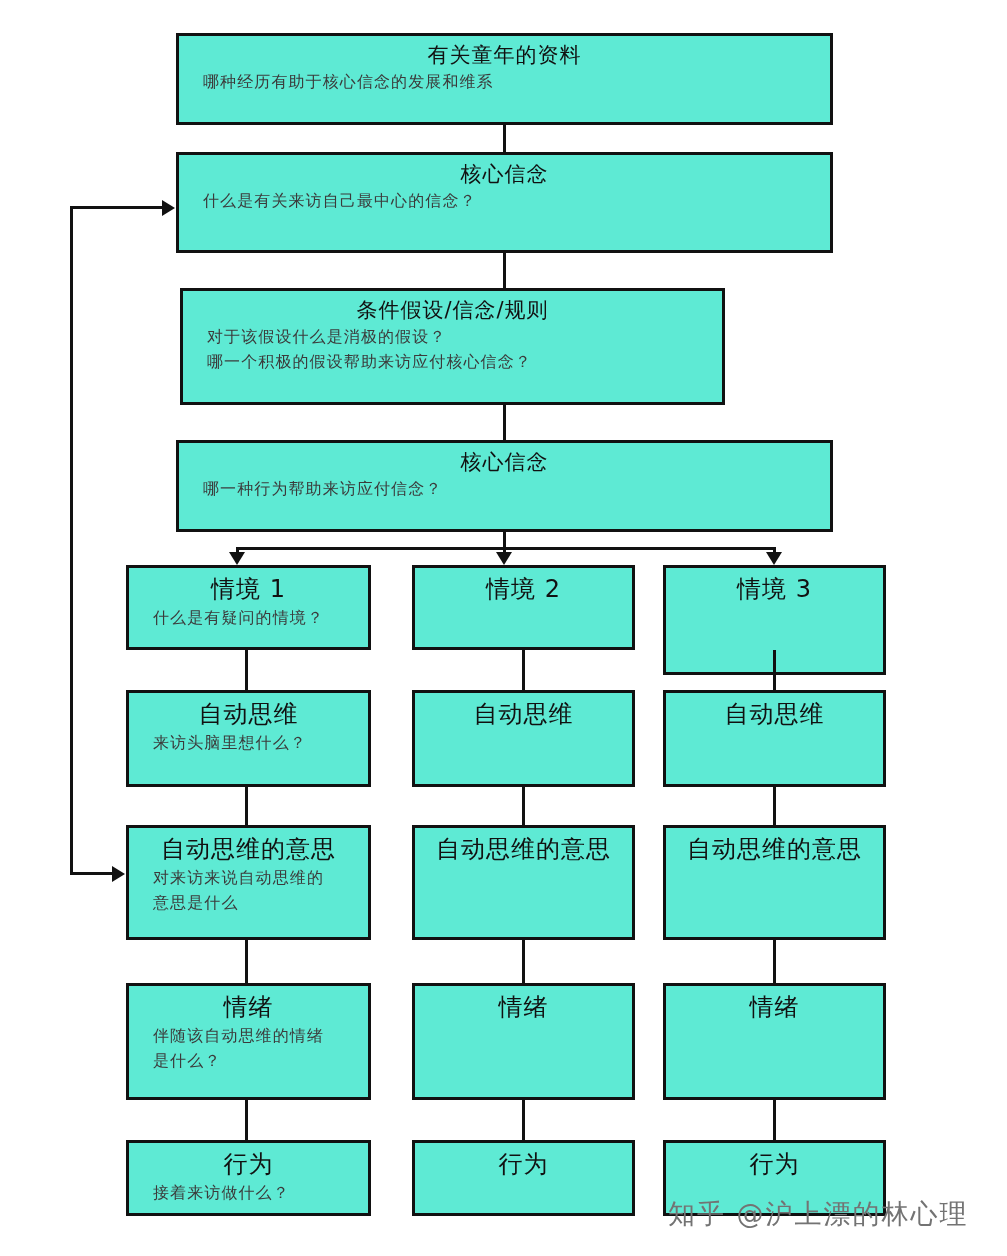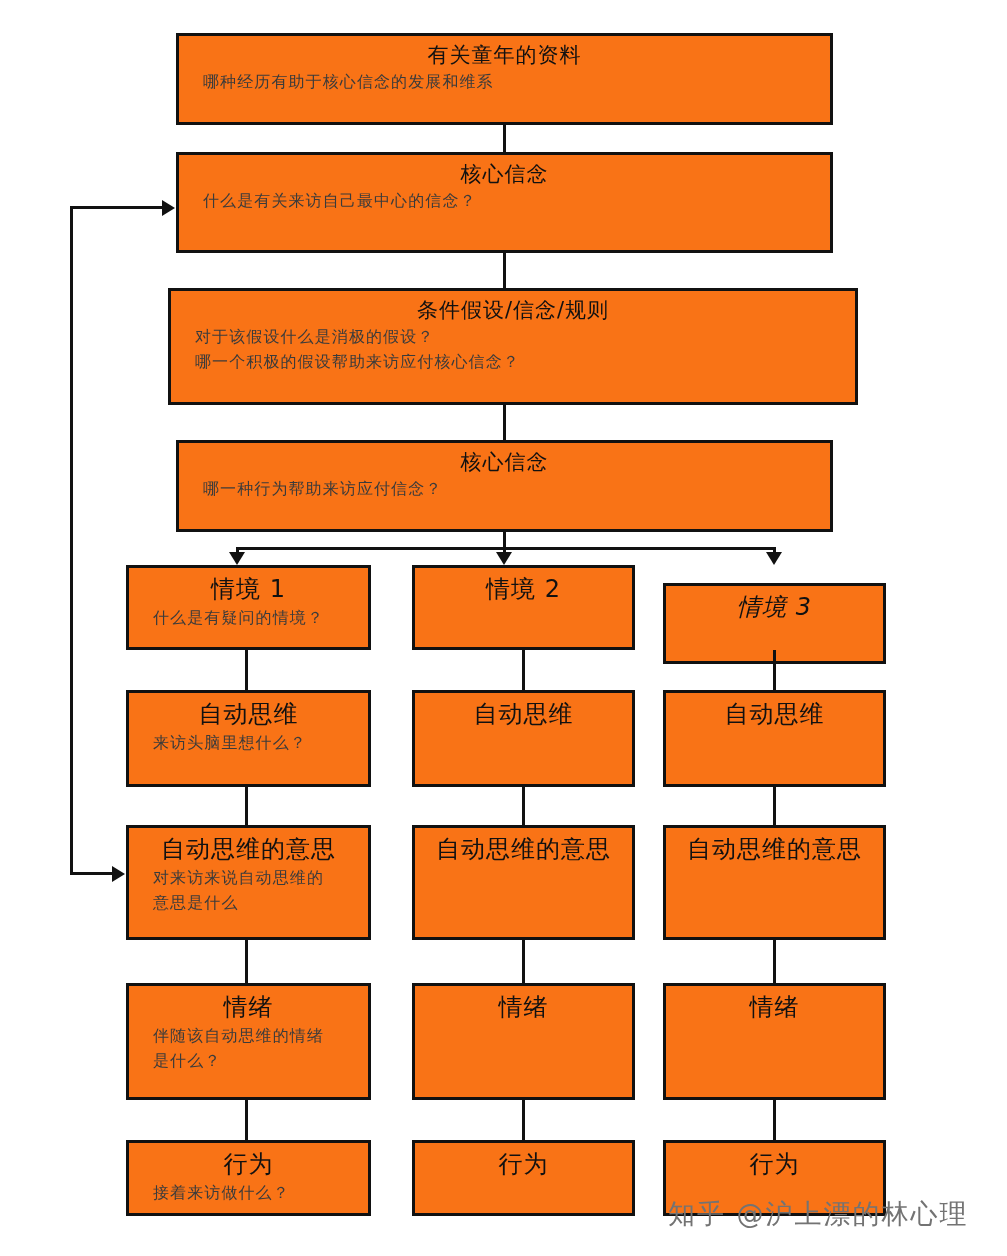--- a/index.html
+++ b/index.html
@@ -18,21 +18,21 @@
     height: 1256px;
     background: #ffffff;
     overflow: hidden;
   }
 
   
   .box {
     position: absolute;
     box-sizing: border-box;
     border: 3px solid #111111;
-    background: #f97316;
+    background: #5eead4;
     padding: 6px 10px 4px 10px;
   }
   .box-title {
     text-align: center;
     font-size: 21px;
     line-height: 1.25;
     letter-spacing: 1px;
     color: #111111;
     white-space: nowrap;
   }
@@ -106,21 +106,21 @@
 
   <div class="box" style="left:176px; top:152px; width:657px; height:101px;">
     <div class="box-title">核心信念</div>
     <div class="box-lines">
       <div class="box-line">什么是有关来访自己最中心的信念？</div>
     </div>
   </div>
 
   <div class="vline" style="left:503px; top:253px; height:35px;"></div>
 
-  <div class="box" style="left:168px; top:288px; width:690px; height:117px;">
+  <div class="box" style="left:180px; top:288px; width:545px; height:117px;">
     <div class="box-title">条件假设/信念/规则</div>
     <div class="box-lines">
       <div class="box-line">对于该假设什么是消极的假设？</div>
       <div class="box-line">哪一个积极的假设帮助来访应付核心信念？</div>
     </div>
   </div>
 
   <div class="vline" style="left:503px; top:405px; height:35px;"></div>
 
   <div class="box" style="left:176px; top:440px; width:657px; height:92px;">
@@ -197,21 +197,21 @@
 
   <div class="box compact" style="left:412px; top:983px; width:223px; height:117px;">
     <div class="box-title">情绪</div>
   </div>
   <div class="vline" style="left:522px; top:1100px; height:40px;"></div>
 
   <div class="box compact" style="left:412px; top:1140px; width:223px; height:76px;">
     <div class="box-title">行为</div>
   </div>
 
-  <div class="box compact" style="left:663px; top:583px; width:223px; height:81px;font-style:italic;">
+  <div class="box compact" style="left:663px; top:565px; width:223px; height:110px;">
     <div class="box-title">情境 3</div>
   </div>
   <div class="vline" style="left:773px; top:650px; height:40px;"></div>
 
   <div class="box compact" style="left:663px; top:690px; width:223px; height:97px;">
     <div class="box-title">自动思维</div>
   </div>
   <div class="vline" style="left:773px; top:787px; height:38px;"></div>
 
   <div class="box compact" style="left:663px; top:825px; width:223px; height:115px;">

